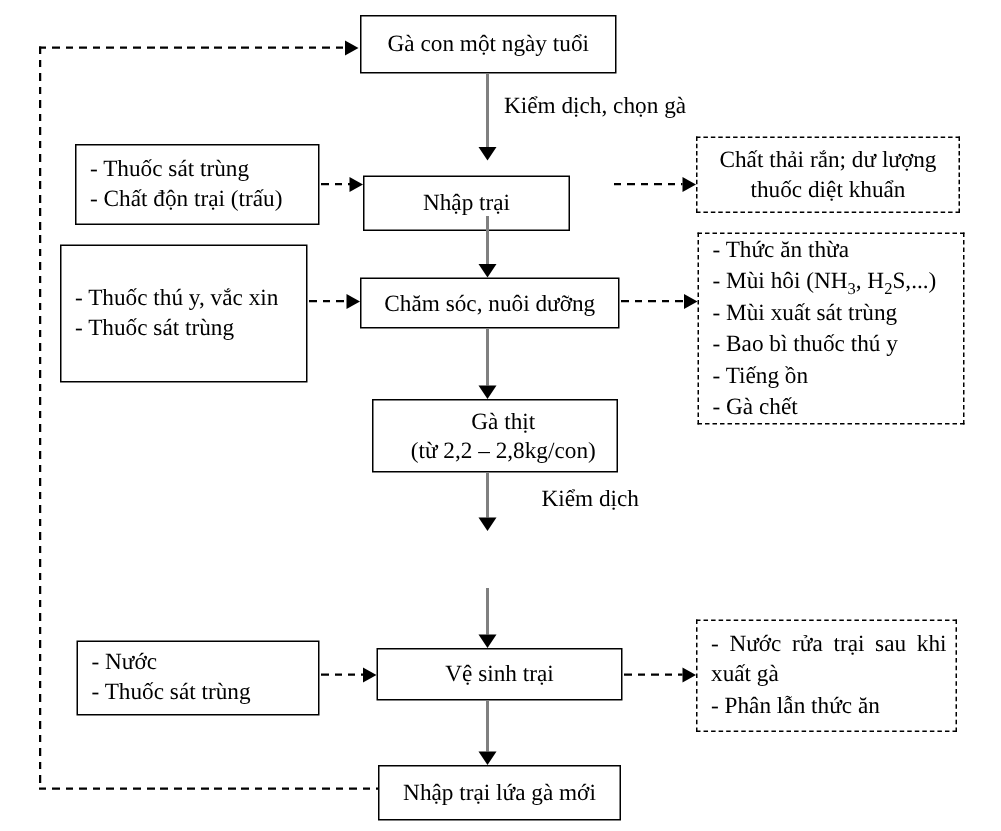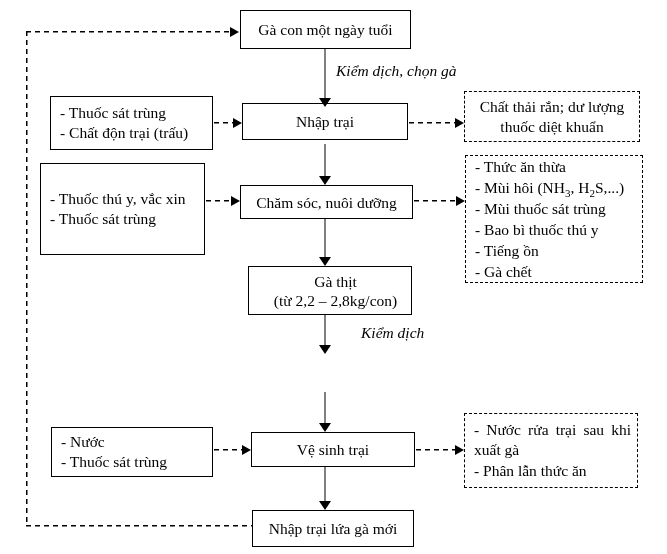--- a/index.html
+++ b/index.html
@@ -73,34 +73,33 @@
   .head-right {
     position: absolute;
     width: 0; height: 0;
     border-top: 5px solid transparent;
     border-bottom: 5px solid transparent;
     border-left: 9px solid #000000;
   }
   .edge-label {
     position: absolute;
     white-space: nowrap;
-    font-style: italic;
   }
   sub { font-size: 11px; line-height: 0; }
 </style>
 </head>
 <body>
 
 <div id="canvas">
 
   <div class="box center-box" style="left:240px; top:10px; width:171px; height:39px;">
     <div>Gà con một ngày tuổi</div>
   </div>
 
-  <div class="box center-box" style="left:242px; top:103px; width:166px; height:37px;">
+  <div class="box center-box" style="left:242px; top:117px; width:138px; height:37px;">
     <div>Nhập trại</div>
   </div>
 
   <div class="box center-box" style="left:240px; top:185px; width:173px; height:34px;">
     <div>Chăm sóc, nuôi dưỡng</div>
   </div>
 
   <div class="box center-box" style="left:248px; top:266px; width:164px; height:49px;padding-left:11px;">
     <div>Gà thịt</div>
     <div>(từ 2,2 – 2,8kg/con)</div>
@@ -130,21 +129,21 @@
     <div>- Thuốc sát trùng</div>
   </div>
 
   <div class="box dashed-box centered-text" style="left:464px; top:91px; width:176px; height:51px;">
     <div>Chất thải rắn; dư lượng thuốc diệt khuẩn</div>
   </div>
 
   <div class="box dashed-box side-box" style="left:465px; top:155px; width:178px; height:128px; line-height:21px;">
     <div>- Thức ăn thừa</div>
     <div><span>- Mùi hôi (NH</span><sub>3</sub><span>, H</span><sub>2</sub><span>S,...)</span></div>
-    <div>- Mùi thuốc sát trùng</div>
+    <div>- Mùi xuất sát trùng</div>
     <div>- Bao bì thuốc thú y</div>
     <div>- Tiếng ồn</div>
     <div>- Gà chết</div>
   </div>
 
   <div class="box dashed-box side-box" style="left:464px; top:413px; width:174px; height:75px;">
     <div class="justify-text">- Nước rửa trại sau khi xuất gà</div>
     <div>- Phân lẫn thức ăn</div>
   </div>
 

